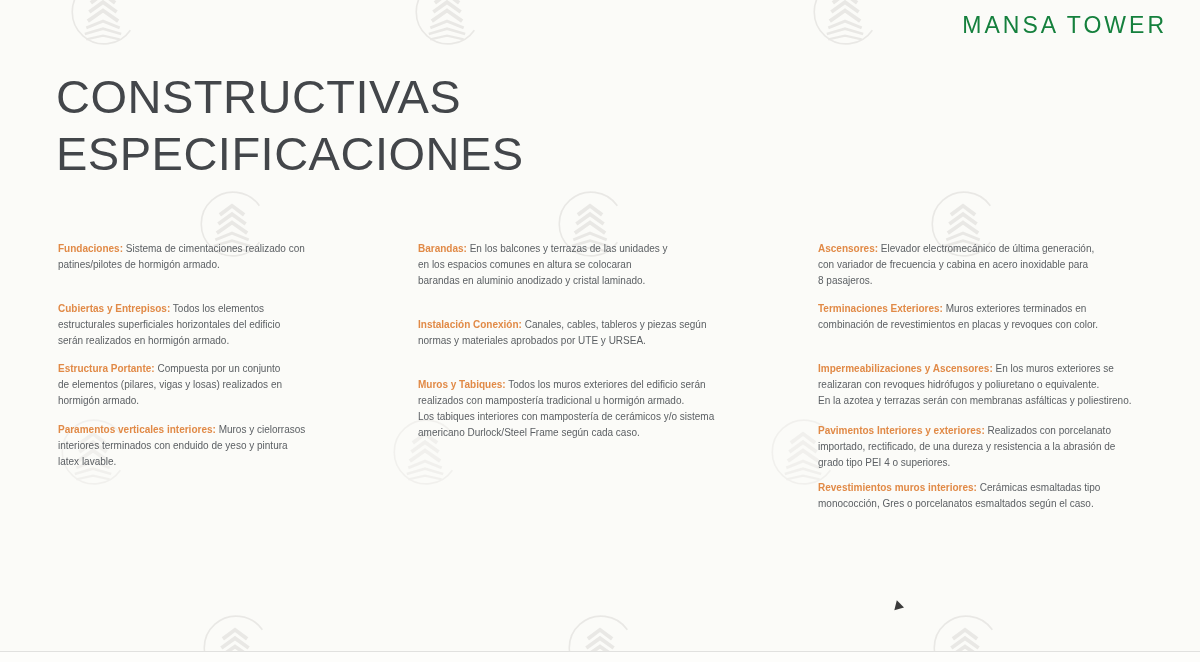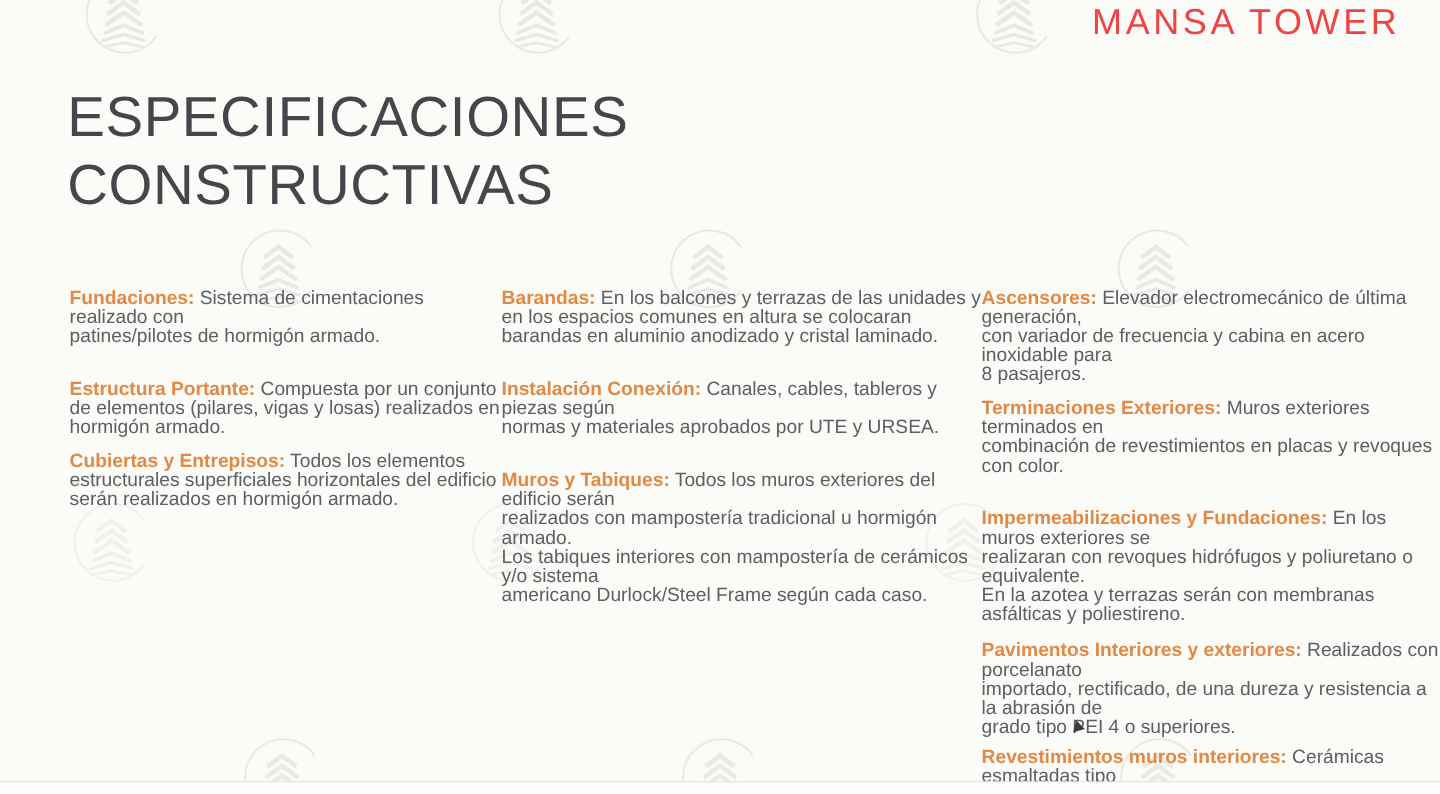--- a/index.html
+++ b/index.html
@@ -16,25 +16,25 @@
     position: absolute;
     width: 76px;
     height: 76px;
     z-index: 0;
     opacity: 0.9;
   }
   .wm.faint { opacity: 0.5; }
   
   .brand {
     position: absolute;
-    top: 2px;
+    top: 12px;
     right: 33px;
-    font-size: 30px;
+    font-size: 23px;
     letter-spacing: 3px;
-    color: #ef4444;
+    color: #15803d;
     font-weight: 400;
     z-index: 2;
   }
   .page-title {
     position: absolute;
     left: 56px;
     top: 68px;
     font-size: 47px;
     line-height: 57px;
     letter-spacing: 0.5px;
@@ -43,21 +43,21 @@
     z-index: 2;
   }
   
   .col { position: absolute; top: 241px; z-index: 1; }
   .col-1 { left: 58px;  width: 360px; }
   .col-2 { left: 418px; width: 400px; }
   .col-3 { left: 818px; width: 385px; }
   .section p {
     margin: 0;
     white-space: pre-line;
-    font-size: 16px;
+    font-size: 10px;
     line-height: 16px;
     color: #5c6064;
   }
   .section .heading { color: #e18a47; font-weight: bold; }
   .col-1 .section:nth-child(1){margin-bottom:28px}
   .col-1 .section:nth-child(2){margin-bottom:12px}
   .col-1 .section:nth-child(3){margin-bottom:13px}
   .col-1 .section:nth-child(4){margin-bottom:11px}
   .col-1 .section:nth-child(5){margin-bottom:28px}
   .col-2 .section:nth-child(1){margin-bottom:28px}
@@ -148,42 +148,47 @@
     </svg>
   <svg class="wm" style="left:562px;top:610px" viewBox="0 0 100 100">
       <use href="#wm-logo"></use>
     </svg>
   <svg class="wm" style="left:927px;top:610px" viewBox="0 0 100 100">
       <use href="#wm-logo"></use>
     </svg>
 
   <div class="brand">MANSA TOWER</div>
   <div class="page-title">
+    <div>CONSTRUCTIVAS</div>
     <div>ESPECIFICACIONES</div>
-    <div>CONSTRUCTIVAS</div>
   </div>
 
   <div class="col col-1">
   <div class="section">
     <p><span class="heading">Fundaciones:</span><span class="body"> Sistema de cimentaciones realizado con
 patines/pilotes de hormigón armado.</span></p>
+  </div>
+
+  <div class="section">
+    <p><span class="heading">Cubiertas y Entrepisos:</span><span class="body"> Todos los elementos
+estructurales superficiales horizontales del edificio
+serán realizados en hormigón armado.</span></p>
   </div>
 
   <div class="section">
     <p><span class="heading">Estructura Portante:</span><span class="body"> Compuesta por un conjunto
 de elementos (pilares, vigas y losas) realizados en
 hormigón armado.</span></p>
   </div>
 
   <div class="section">
-    <p><span class="heading">Cubiertas y Entrepisos:</span><span class="body"> Todos los elementos
-estructurales superficiales horizontales del edificio
-serán realizados en hormigón armado.</span></p>
-  </div>
-
+    <p><span class="heading">Paramentos verticales interiores:</span><span class="body"> Muros y cielorrasos
+interiores terminados con enduido de yeso y pintura
+latex lavable.</span></p>
+  </div>
 
 
 </div>
   <div class="col col-2">
 
   <div class="section">
     <p><span class="heading">Barandas:</span><span class="body"> En los balcones y terrazas de las unidades y
 en los espacios comunes en altura se colocaran
 barandas en aluminio anodizado y cristal laminado.</span></p>
   </div>
@@ -207,21 +212,21 @@
 con variador de frecuencia y cabina en acero inoxidable para
 8 pasajeros.</span></p>
   </div>
 
   <div class="section">
     <p><span class="heading">Terminaciones Exteriores:</span><span class="body"> Muros exteriores terminados en
 combinación de revestimientos en placas y revoques con color.</span></p>
   </div>
 
   <div class="section">
-    <p><span class="heading">Impermeabilizaciones y Fundaciones:</span><span class="body"> En los muros exteriores se
+    <p><span class="heading">Impermeabilizaciones y Ascensores:</span><span class="body"> En los muros exteriores se
 realizaran con revoques hidrófugos y poliuretano o equivalente.
 En la azotea y terrazas serán con membranas asfálticas y poliestireno.</span></p>
   </div>
 
   <div class="section">
     <p><span class="heading">Pavimentos Interiores y exteriores:</span><span class="body"> Realizados con porcelanato
 importado, rectificado, de una dureza y resistencia a la abrasión de
 grado tipo PEI 4 o superiores.</span></p>
   </div>
 

